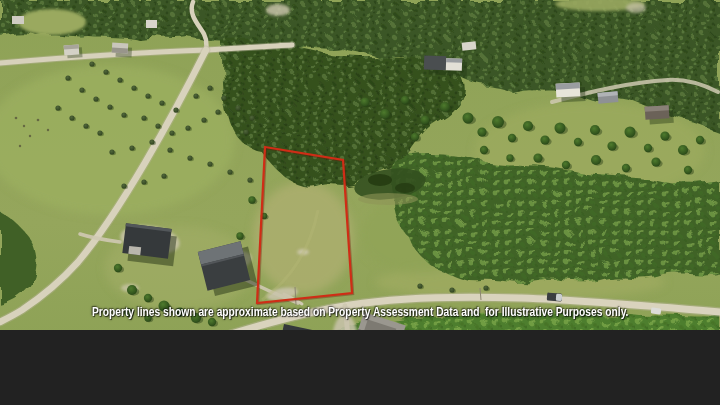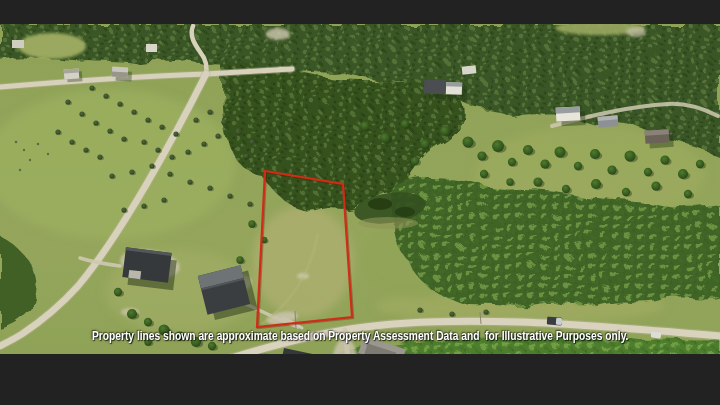--- a/index.html
+++ b/index.html
@@ -1,17 +1,17 @@
 <!DOCTYPE html>
 <html><head>
 <meta charset="utf-8">
 <style>
   html,body{margin:0;padding:0;background:#222;}
   .stage{position:relative;width:720px;height:330px;overflow:hidden;
-         font-family:"Liberation Sans",sans-serif;margin-top:24px;}
+         font-family:"Liberation Sans",sans-serif;}
   .stage svg{display:block;}
   .caption{position:absolute;left:0;right:0;bottom:10px;text-align:center;pointer-events:none;}
   .caption span{display:inline-block;font-weight:bold;font-size:12.5px;white-space:pre;
                 transform:scaleX(.82);transform-origin:50% 50%;
                 text-shadow:0 0 3px rgba(0,0,0,.85),1px 1px 1px rgba(0,0,0,.7),-1px -1px 1px rgba(0,0,0,.4);
                 letter-spacing:0px;}
 </style>
 </head>
 <body>
 

